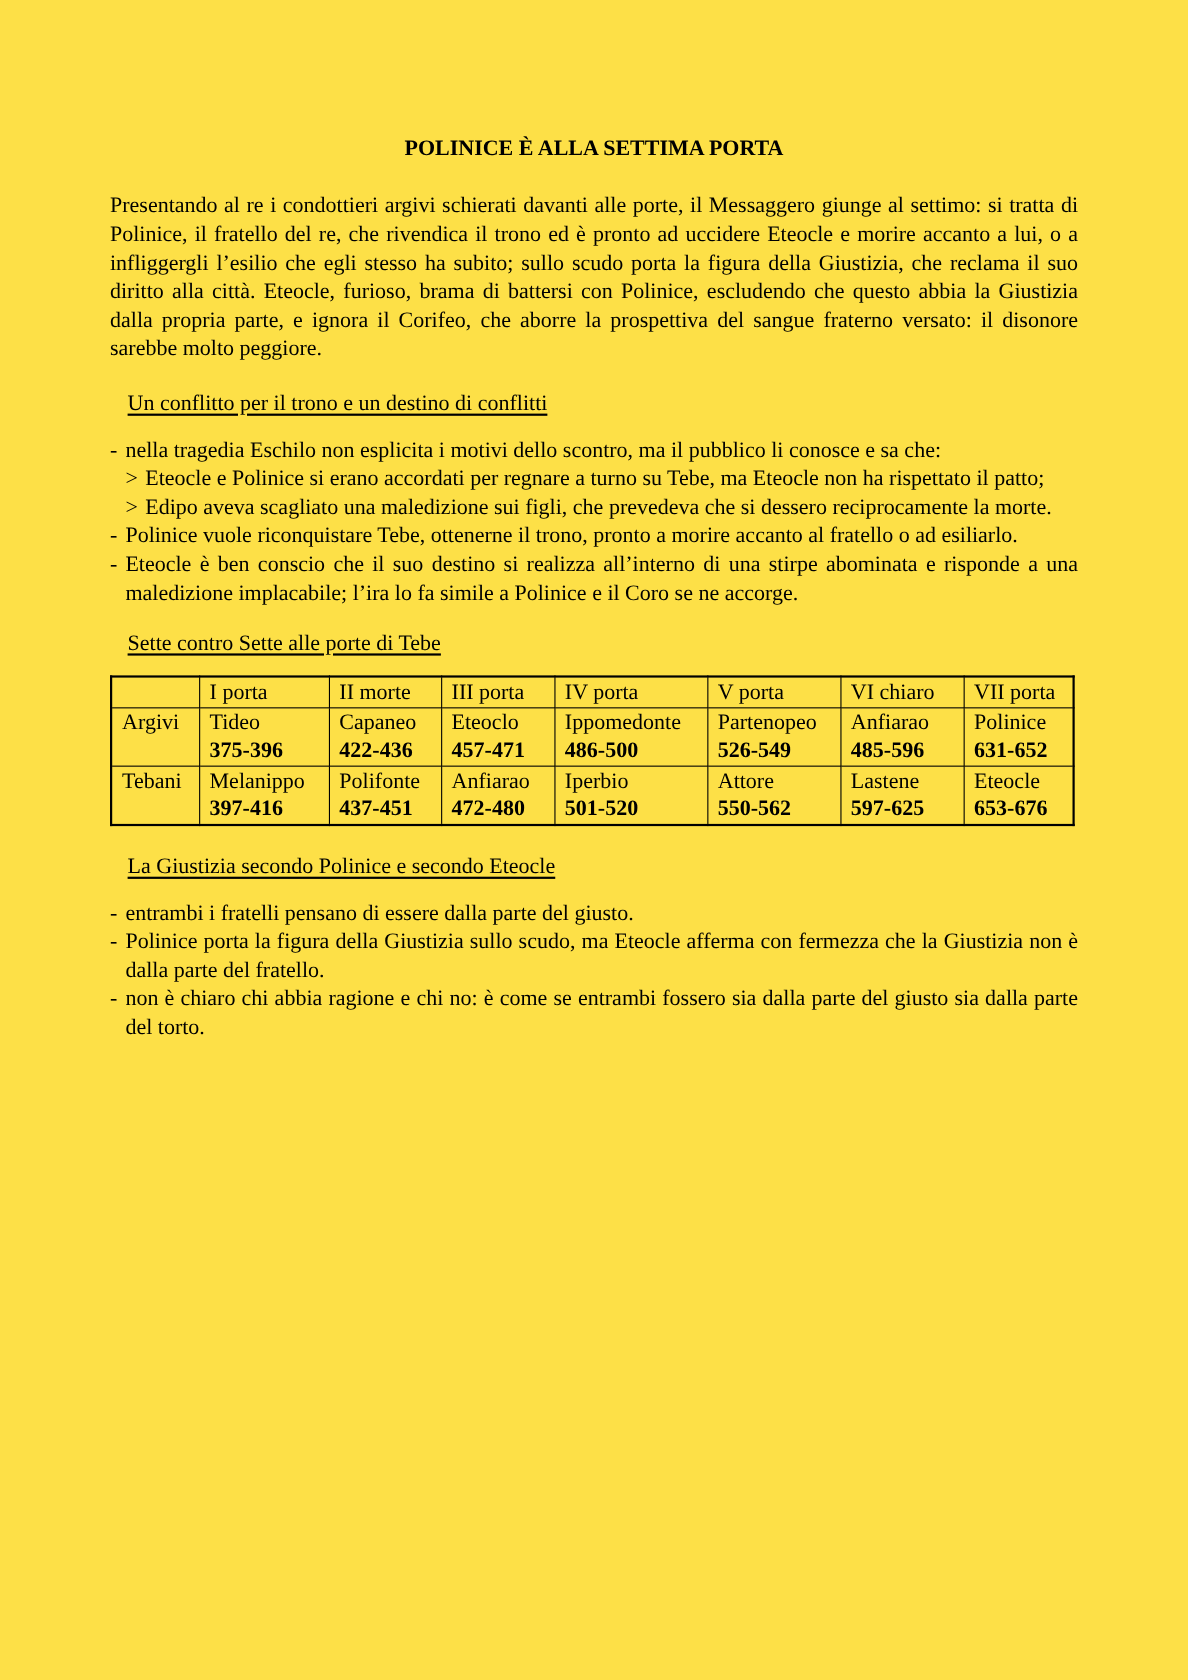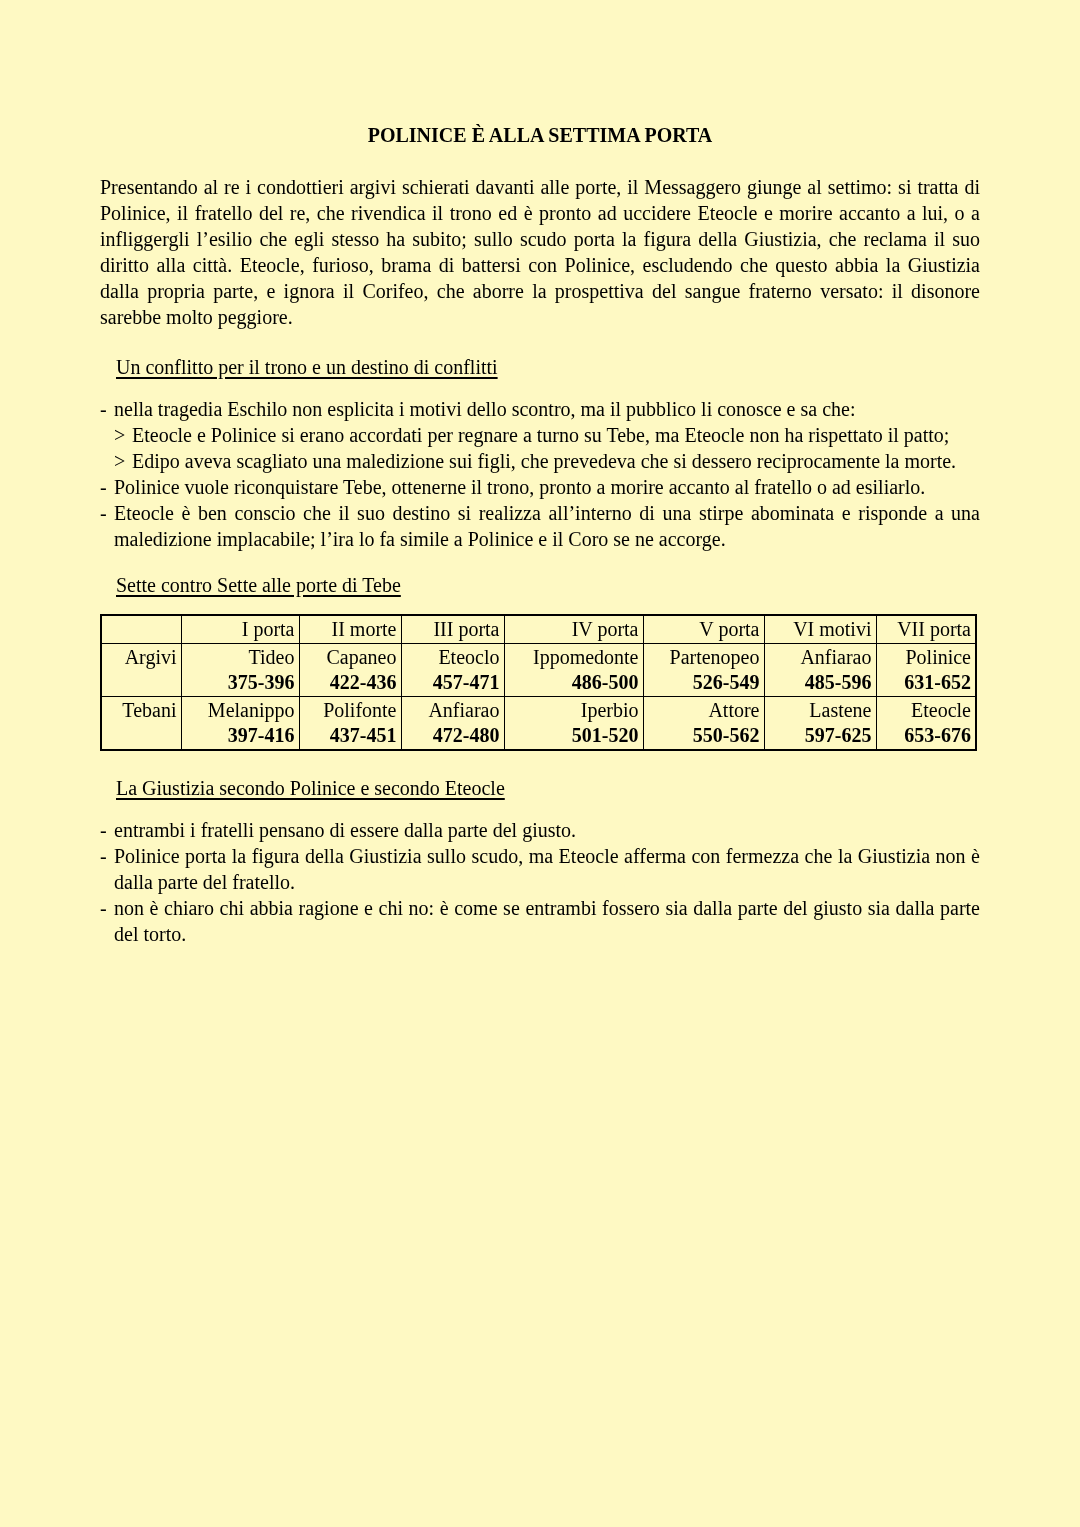--- a/index.html
+++ b/index.html
@@ -1,20 +1,20 @@
 <!DOCTYPE html>
 <html><head>
 <meta charset="utf-8">
 <style>
   html, body { margin: 0; padding: 0; background: #ffffff; }
   .page {
     position: relative;
     width: 1080px;
     height: 1527px;
-    background: #fef9c3;
+    background: #fde047;
     color: #000000;
     font-family: "Liberation Serif", "DejaVu Serif", serif;
     font-size: 20px;
     line-height: 26px;
     box-sizing: border-box;
     overflow: hidden;
   }
   .content {
     width: 880px;
     margin: 0 auto;
@@ -51,21 +51,21 @@
     table-layout: fixed;
     width: 877px;
     margin: 8px 0 0 0;
     border: 2px solid #000000;
     line-height: 25px;
   }
   table.gates th, table.gates td {
     border: 1px solid #000000;
     padding: 1px 4px 1px 9px;
     vertical-align: top;
-    text-align: right;
+    text-align: left;
     font-weight: normal;
     font-size: 20px;
     overflow: hidden;
   }
   .verses { font-weight: bold; }
   .sec-intro + .table-wrap { margin-top: 0; }
   .section.with-table { margin-bottom: 24px; }
 </style>
 </head>
 <body>
@@ -118,21 +118,21 @@
               <col style="width:100px">
           </colgroup>
           <tbody>
               <tr>
             <th></th>
             <th>I porta</th>
             <th>II morte</th>
             <th>III porta</th>
             <th>IV porta</th>
             <th>V porta</th>
-            <th>VI motivi</th>
+            <th>VI chiaro</th>
             <th>VII porta</th>
           </tr>
           <tr>
             <td>Argivi</td>
             <td>
                   <div>Tideo</div>
                   <div class="verses">375-396</div>
                 </td>
             <td>
                   <div>Capaneo</div>

